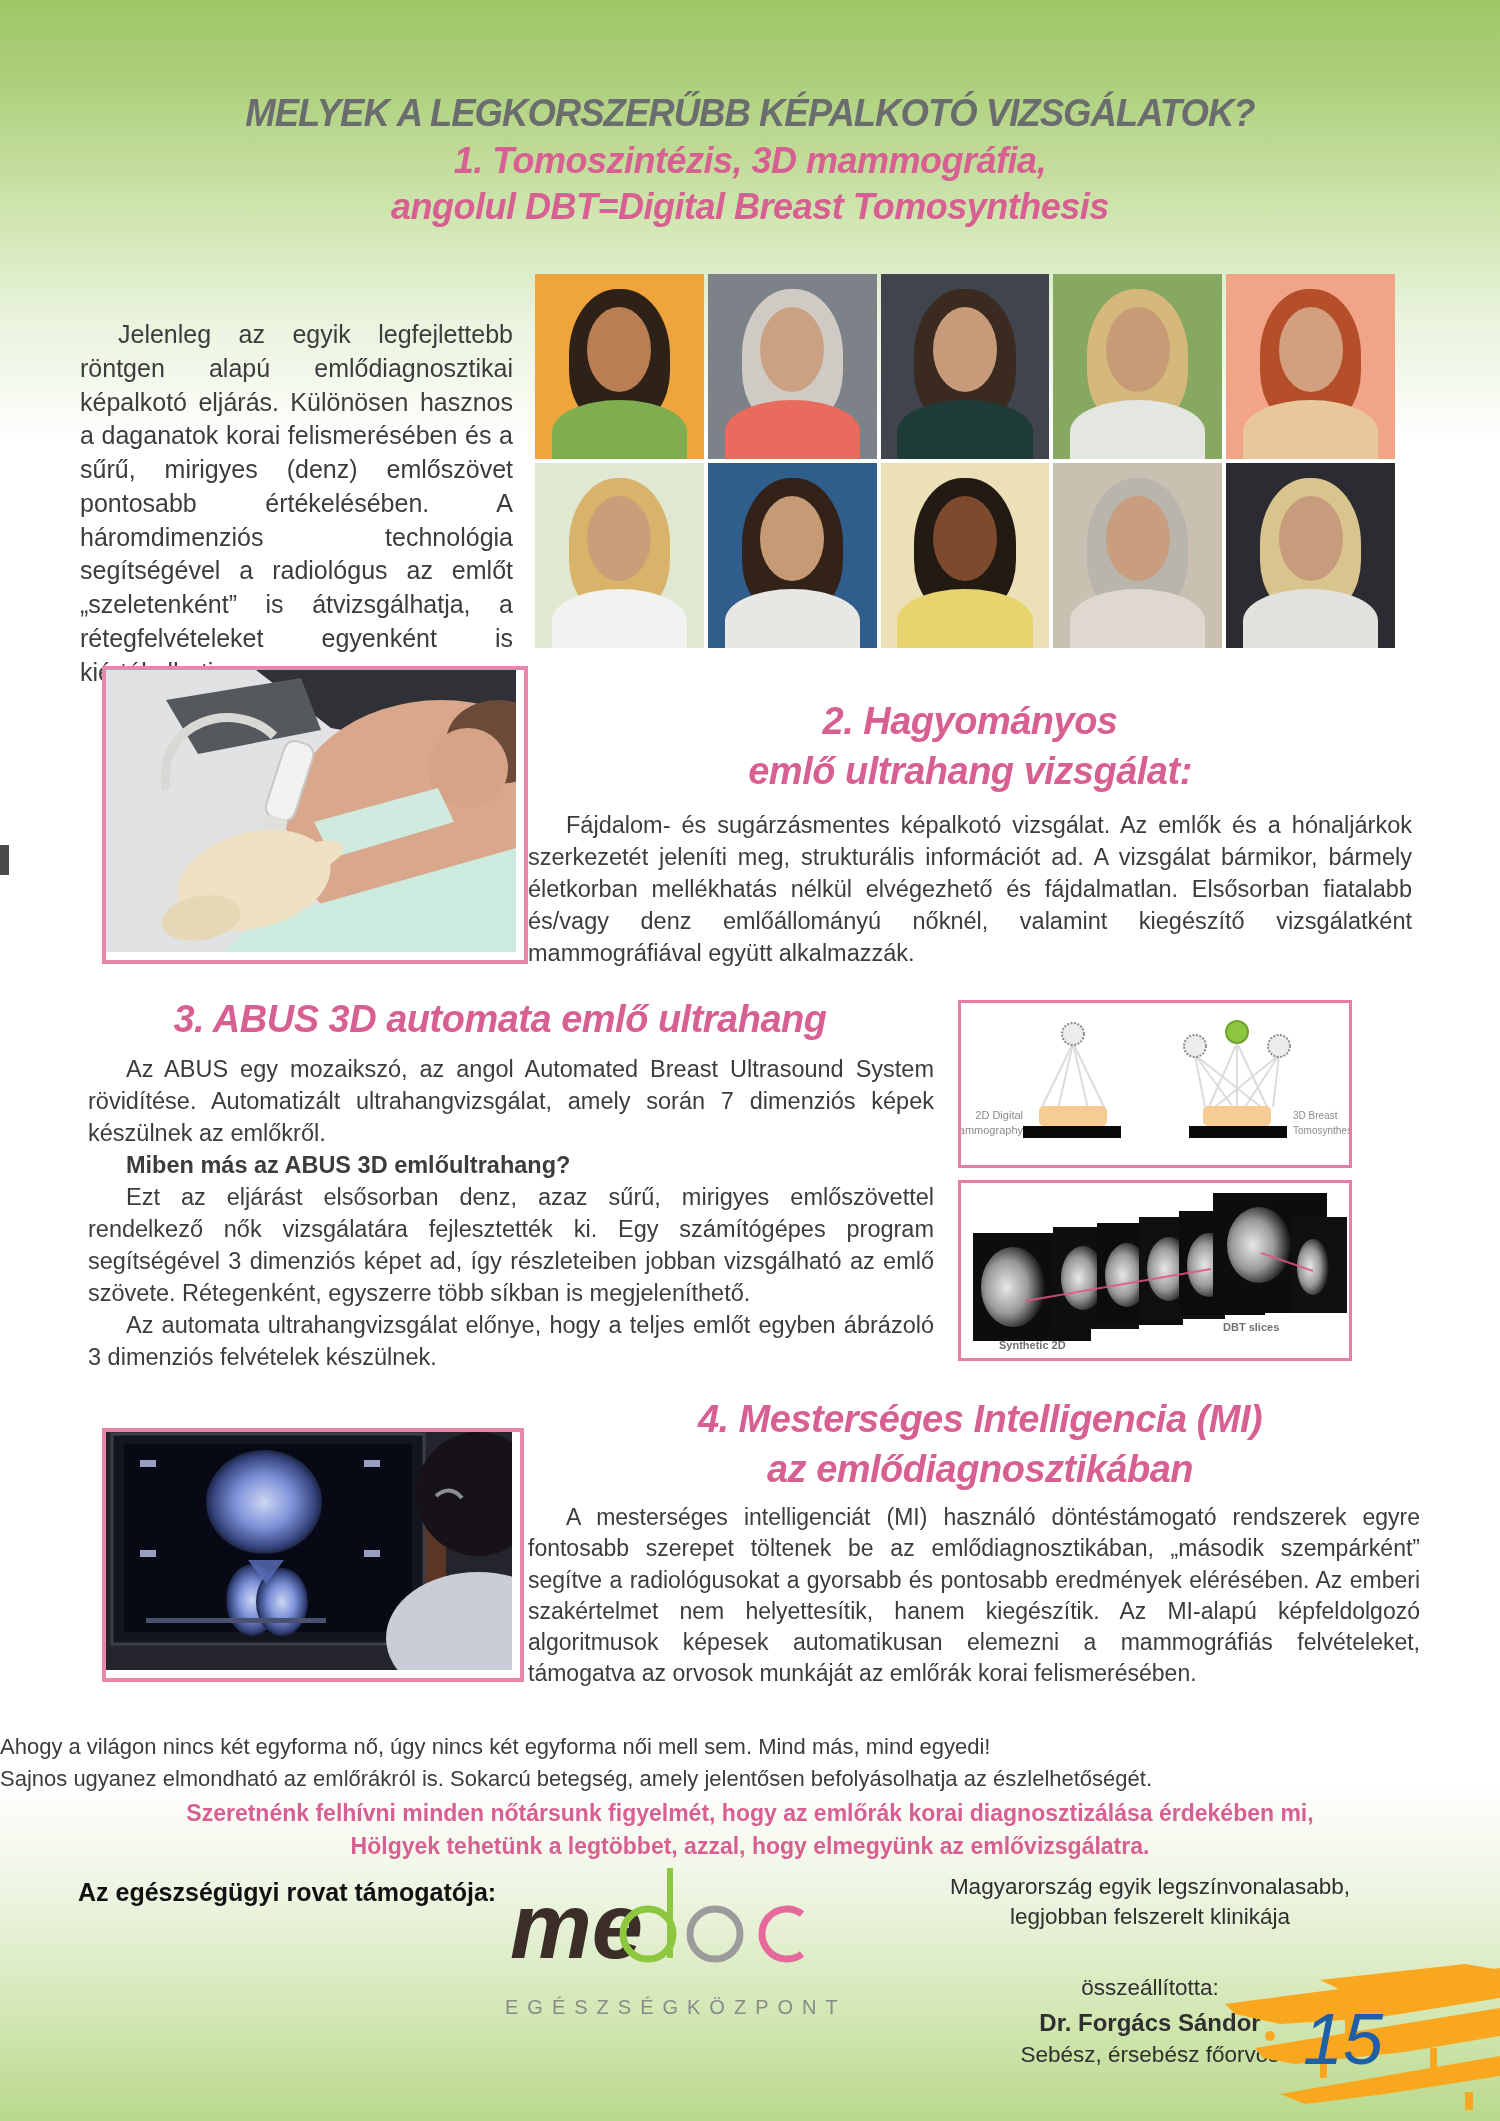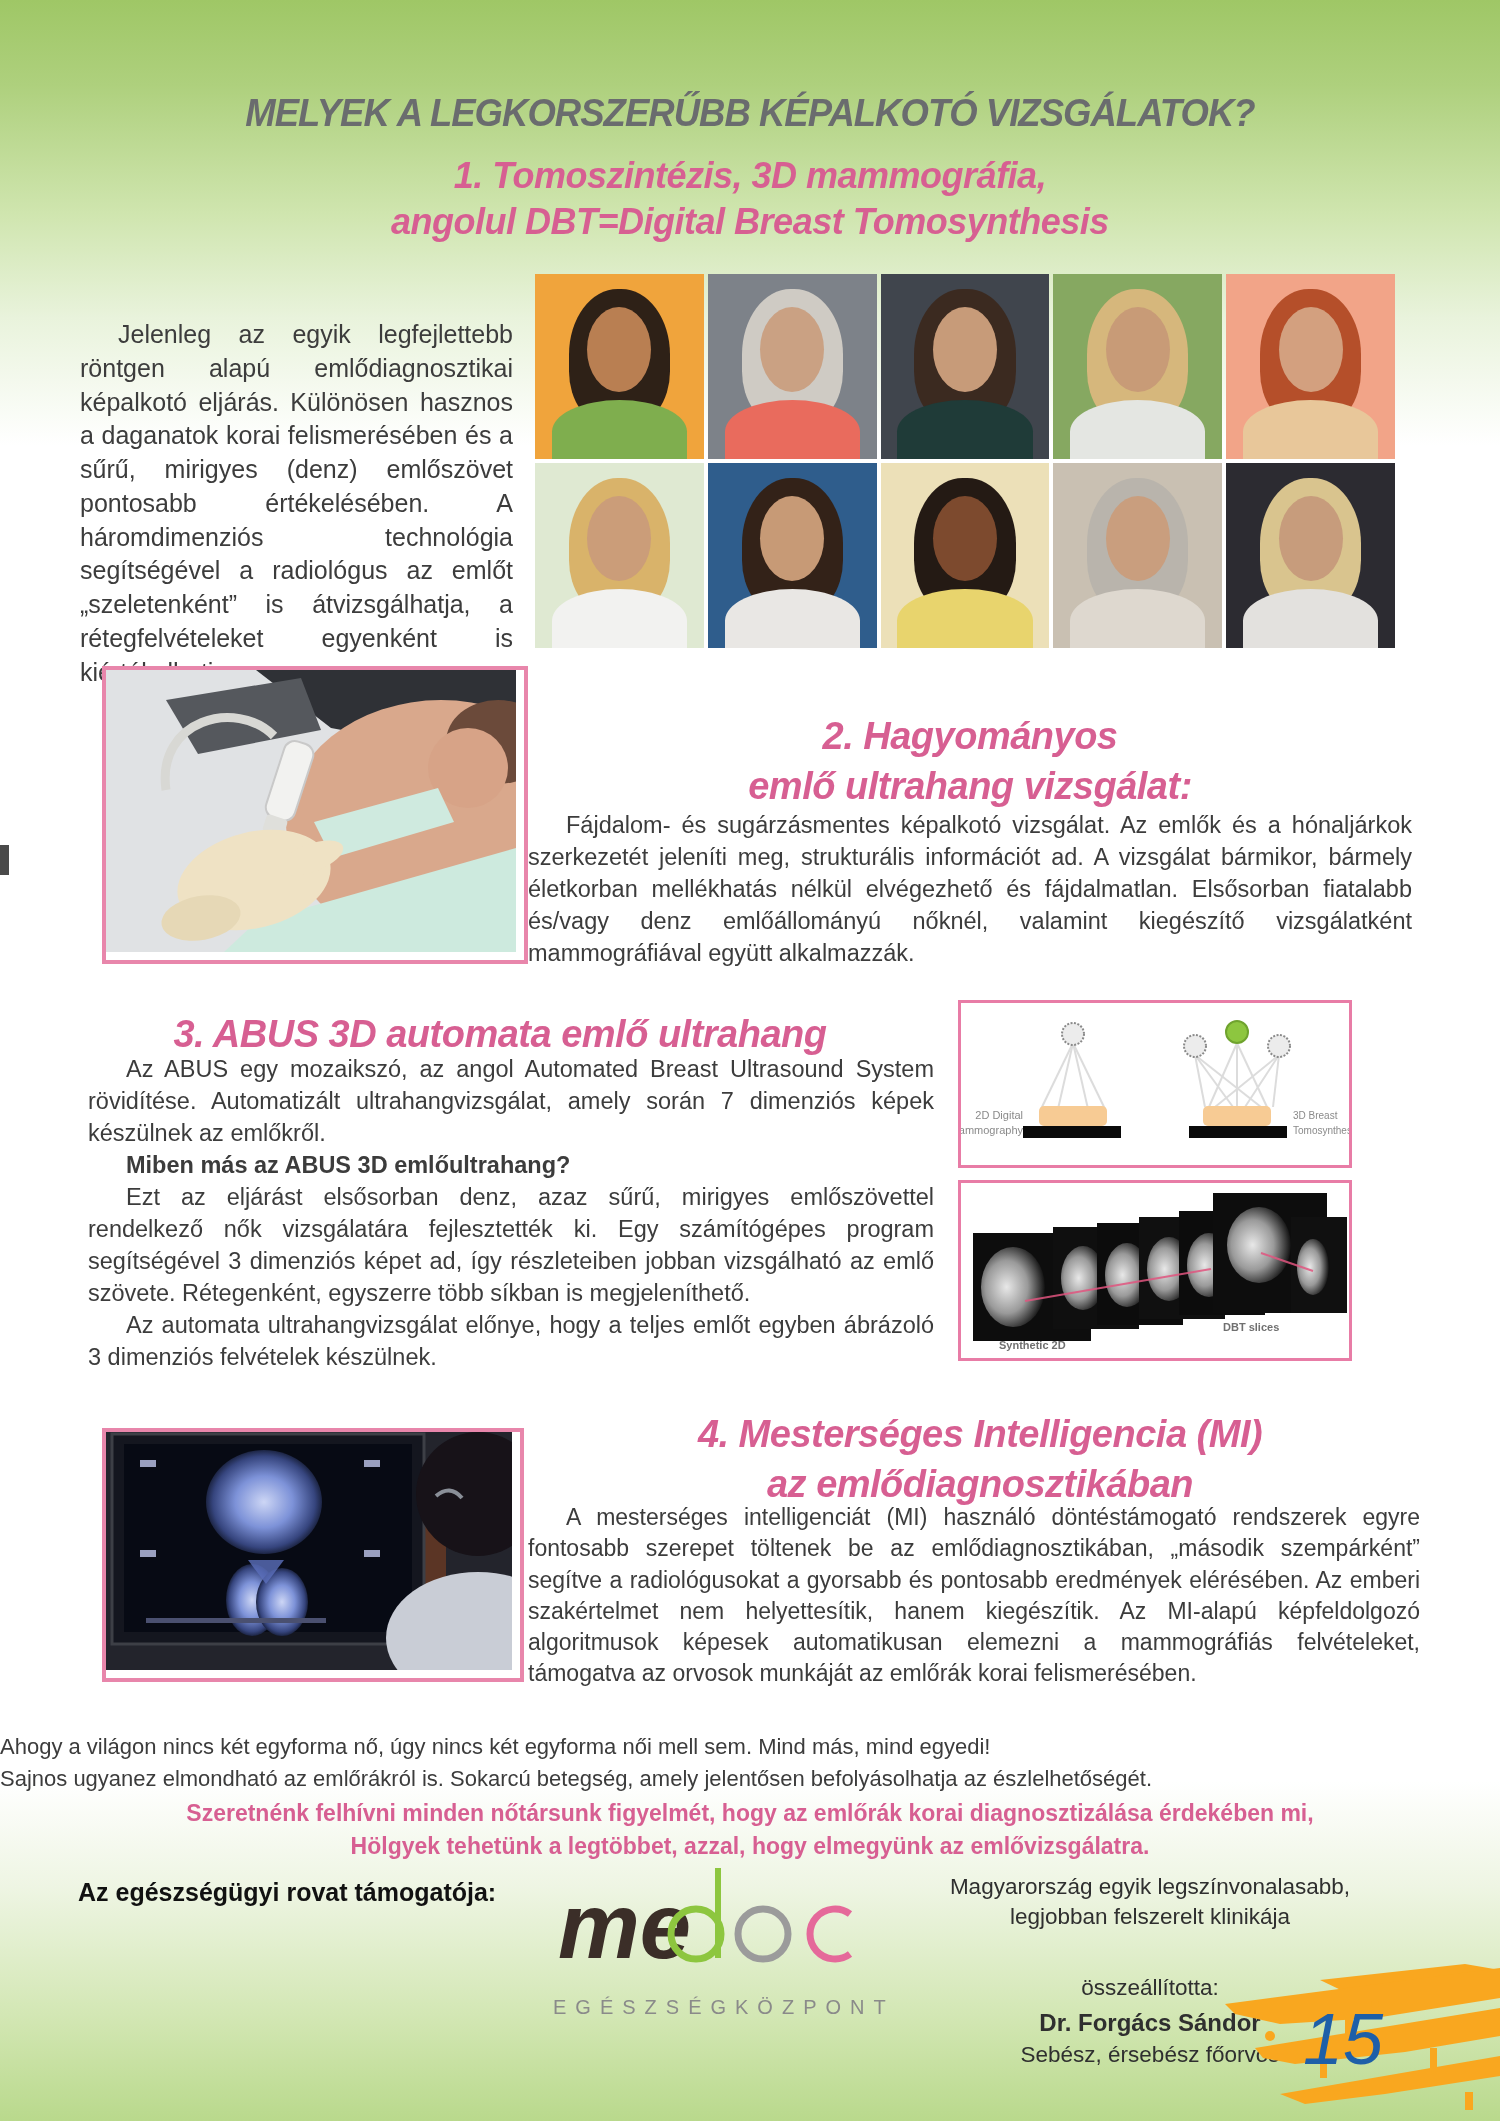--- a/index.html
+++ b/index.html
@@ -4,21 +4,21 @@
 <style>
   html,body{margin:0;padding:0;}
   #page{
     position:relative; width:1500px; height:2121px; overflow:hidden;
     font-family:"Liberation Sans",sans-serif; color:#3c3c3c;
     background:linear-gradient(180deg,#9fc766 0%,#aed07d 4%,#cfe5ae 10%,#e9f3dc 15%,#ffffff 21%,#ffffff 84%,#eef5e3 89%,#d3e7b4 95%,#b9d98c 100%);
   }
   .abs{position:absolute;}
   
   .main-title{left:0;right:0;top:92px;text-align:center;font-size:38px;font-weight:bold;font-style:italic;color:#6a6c6e;letter-spacing:-1px;transform:scaleX(.96);}
-  .pink{color:#d75f92;margin-top:15px;}
+  .pink{color:#d75f92;}
   .sub-title{left:0;right:0;text-align:center;font-size:36px;font-weight:bold;font-style:italic;letter-spacing:-0.5px;}
   .sec-title{text-align:center;font-size:38px;font-weight:bold;font-style:italic;letter-spacing:-0.5px;}
   
   .bodytxt{ text-align:justify; }
   .bodytxt p{margin:0;text-indent:38px;}
   .intro{left:80px;top:318px;width:433px;font-size:25px;line-height:1.35;}
   .s2-body{left:528px;top:810px;width:884px;font-size:23.5px;line-height:1.36;}
   .s3-body{left:88px;top:1054px;width:846px;font-size:23.5px;line-height:1.36;}
   .s3-body p.q{font-weight:bold;}
   .s4-body{left:528px;top:1502px;width:892px;font-size:23px;line-height:1.36;}
@@ -33,21 +33,21 @@
   .us-img{left:102px;top:666px;width:418px;height:290px;}
   .ai-img{left:102px;top:1428px;width:414px;height:246px;}
   .diag{left:958px;width:388px;background:#fff;border:3px solid #e87ca6;overflow:hidden;}
   .diag1{top:1000px;height:162px;}
   .diag2{top:1180px;height:175px;}
   
   .close-line{left:0;right:0;font-size:22px;}
   .close-pink{left:0;right:0;text-align:center;font-size:23px;font-weight:bold;color:#d75f92;}
   
   .sponsor{left:78px;top:1878px;font-size:25px;font-weight:bold;color:#111;}
-  .logo-box{left:505px;top:1862px;width:340px;text-align:center;margin-left:48px;}
+  .logo-box{left:505px;top:1862px;width:340px;text-align:center;}
   .logo-sub{margin-top:4px;font-size:20px;letter-spacing:9px;color:#8a8a8a;}
   .footer-right{left:905px;top:1872px;width:490px;text-align:center;font-size:22.5px;line-height:1.35;color:#2f2f2f;}
   .footer-right .compiled{margin-top:40px;}
   .footer-right .author{font-weight:bold;font-size:24px;margin-top:4px;}
   .page-num{left:1303px;top:1998px;font-size:72px;font-weight:normal;font-style:italic;color:#1e5fa8;z-index:5;}
   .edge-tab{left:0;top:845px;width:9px;height:30px;background:#4a4a4a;}
   svg text{font-family:"Liberation Sans",sans-serif;}
 </style>
 </head>
 <body>

